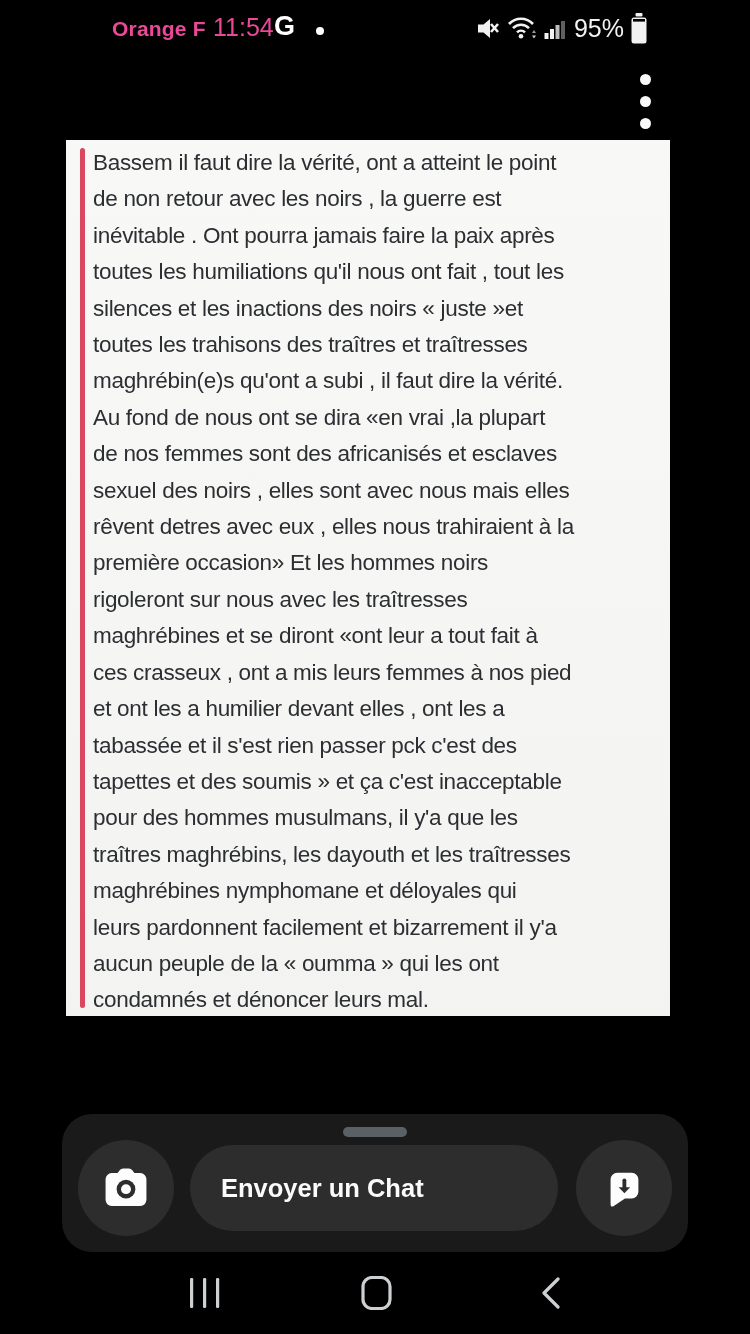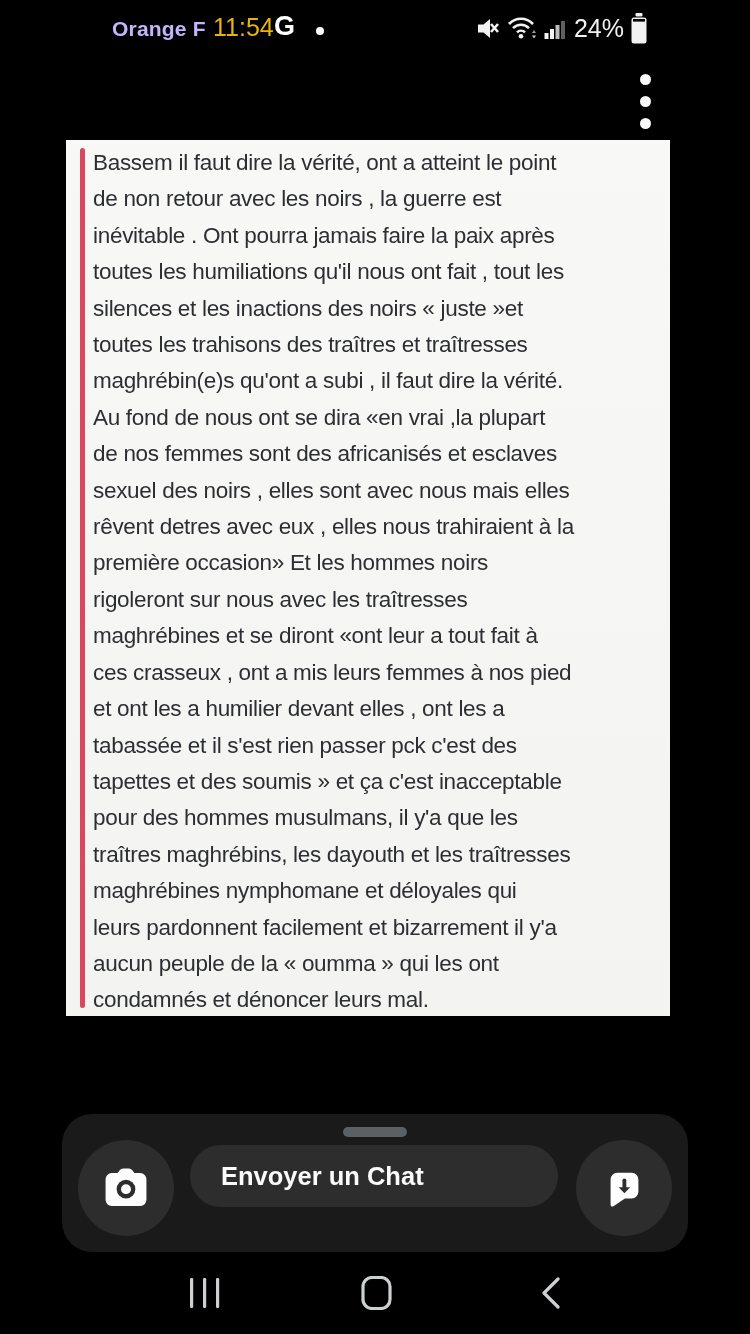--- a/index.html
+++ b/index.html
@@ -1,22 +1,22 @@
 <!DOCTYPE html>
 <html><head>
 <meta charset="utf-8">
 <style>
   html,body{margin:0;padding:0;background:#000;}
   #screen{position:relative;width:750px;height:1334px;background:#000;overflow:hidden;
           font-family:"Liberation Sans","DejaVu Sans",sans-serif;}
 
   
   .status-bar{position:absolute;top:0;left:0;width:750px;height:52px;}
-  .carrier{position:absolute;left:112px;top:17px;color:#c4b5fd;font-size:21px;font-weight:700;letter-spacing:.2px;}
-  .clock{position:absolute;left:213px;top:13px;color:#eab308;font-size:25px;font-weight:400;}
+  .carrier{position:absolute;left:112px;top:17px;color:#ec4899;font-size:21px;font-weight:700;letter-spacing:.2px;}
+  .clock{position:absolute;left:213px;top:13px;color:#ec4899;font-size:25px;font-weight:400;}
   .g-badge{position:absolute;left:274px;top:11px;color:#fff;font-size:27px;font-weight:700;}
   .notif-dot{position:absolute;left:316px;top:27px;width:8px;height:8px;border-radius:50%;background:#fff;}
   .status-icons{position:absolute;right:102px;top:13px;height:30px;display:flex;align-items:center;gap:6px;}
   .pct{color:#f2f2f2;font-size:25px;font-weight:400;}
 
   
   .menu-dots{position:absolute;left:640px;top:74px;width:13px;display:flex;flex-direction:column;gap:11px;cursor:pointer;}
   .menu-dots span{width:11px;height:11px;border-radius:50%;background:#fafafa;}
 
   
@@ -27,21 +27,21 @@
              color:#2c2e32;font-size:22.5px;line-height:36.4px;letter-spacing:-0.3px;
              font-weight:500;white-space:pre-line;overflow:hidden;}
 
   
   .chat-bar{position:absolute;left:62px;top:1114px;width:626px;height:138px;border-radius:30px;background:#1a1a1b;}
   .drag-handle{position:absolute;left:281px;top:13px;width:64px;height:10px;border-radius:5px;background:#5b6065;cursor:grab;}
   .round-btn{position:absolute;width:96px;height:96px;border-radius:50%;background:#2d2d2e;
              display:flex;align-items:center;justify-content:center;cursor:pointer;}
   .camera-btn{left:16px;top:26px;}
   .share-btn{left:514px;top:26px;}
-  .chat-input{position:absolute;left:128px;top:31px;width:368px;height:62px;border-radius:43px;
+  .chat-input{position:absolute;left:128px;top:31px;width:368px;height:86px;border-radius:43px;
               background:#2d2d2e;border:none;outline:none;box-sizing:border-box;padding:0 20px 0 31px;
               color:#fdfdfd;font-size:25.5px;font-weight:700;
               font-family:"Liberation Sans","DejaVu Sans",sans-serif;}
   .chat-input::placeholder{color:#fbfbfb;opacity:1;font-weight:700;}
 
   
   .nav-bar{position:absolute;left:0;top:1262px;width:750px;height:72px;}
   .nav-btn{position:absolute;cursor:pointer;}
 </style>
 </head>
@@ -67,21 +67,21 @@
         <circle cx="15" cy="22.3" r="2.3" fill="#f2f2f2"></circle>
         <polygon points="26,19 30,19 28,16" fill="#9a9a9a"></polygon>
         <polygon points="26,21.5 30,21.5 28,24.5" fill="#cfcfcf"></polygon>
       </svg>
       <svg width="24" height="27" viewBox="0 0 24 27">
         <rect x="0.5" y="18" width="4" height="6" fill="#f2f2f2"></rect>
         <rect x="6" y="14" width="4" height="10" fill="#f2f2f2"></rect>
         <rect x="11.5" y="10" width="4" height="14" fill="#bdbdbd"></rect>
         <rect x="17" y="6" width="4" height="18" fill="#5f5f5f"></rect>
       </svg>
-      <span class="pct">24%</span>
+      <span class="pct">95%</span>
       <svg width="18" height="31" viewBox="0 0 18 31">
         <rect x="5.5" y="0" width="7" height="3.5" rx="1" fill="#f2f2f2"></rect>
         <rect x="1.5" y="4.5" width="15" height="26" rx="2.5" fill="#f2f2f2"></rect>
         <rect x="3" y="6" width="12" height="2.6" fill="#000"></rect>
       </svg>
     </div>
   </div>
 
   <div class="menu-dots">
     <span></span>

